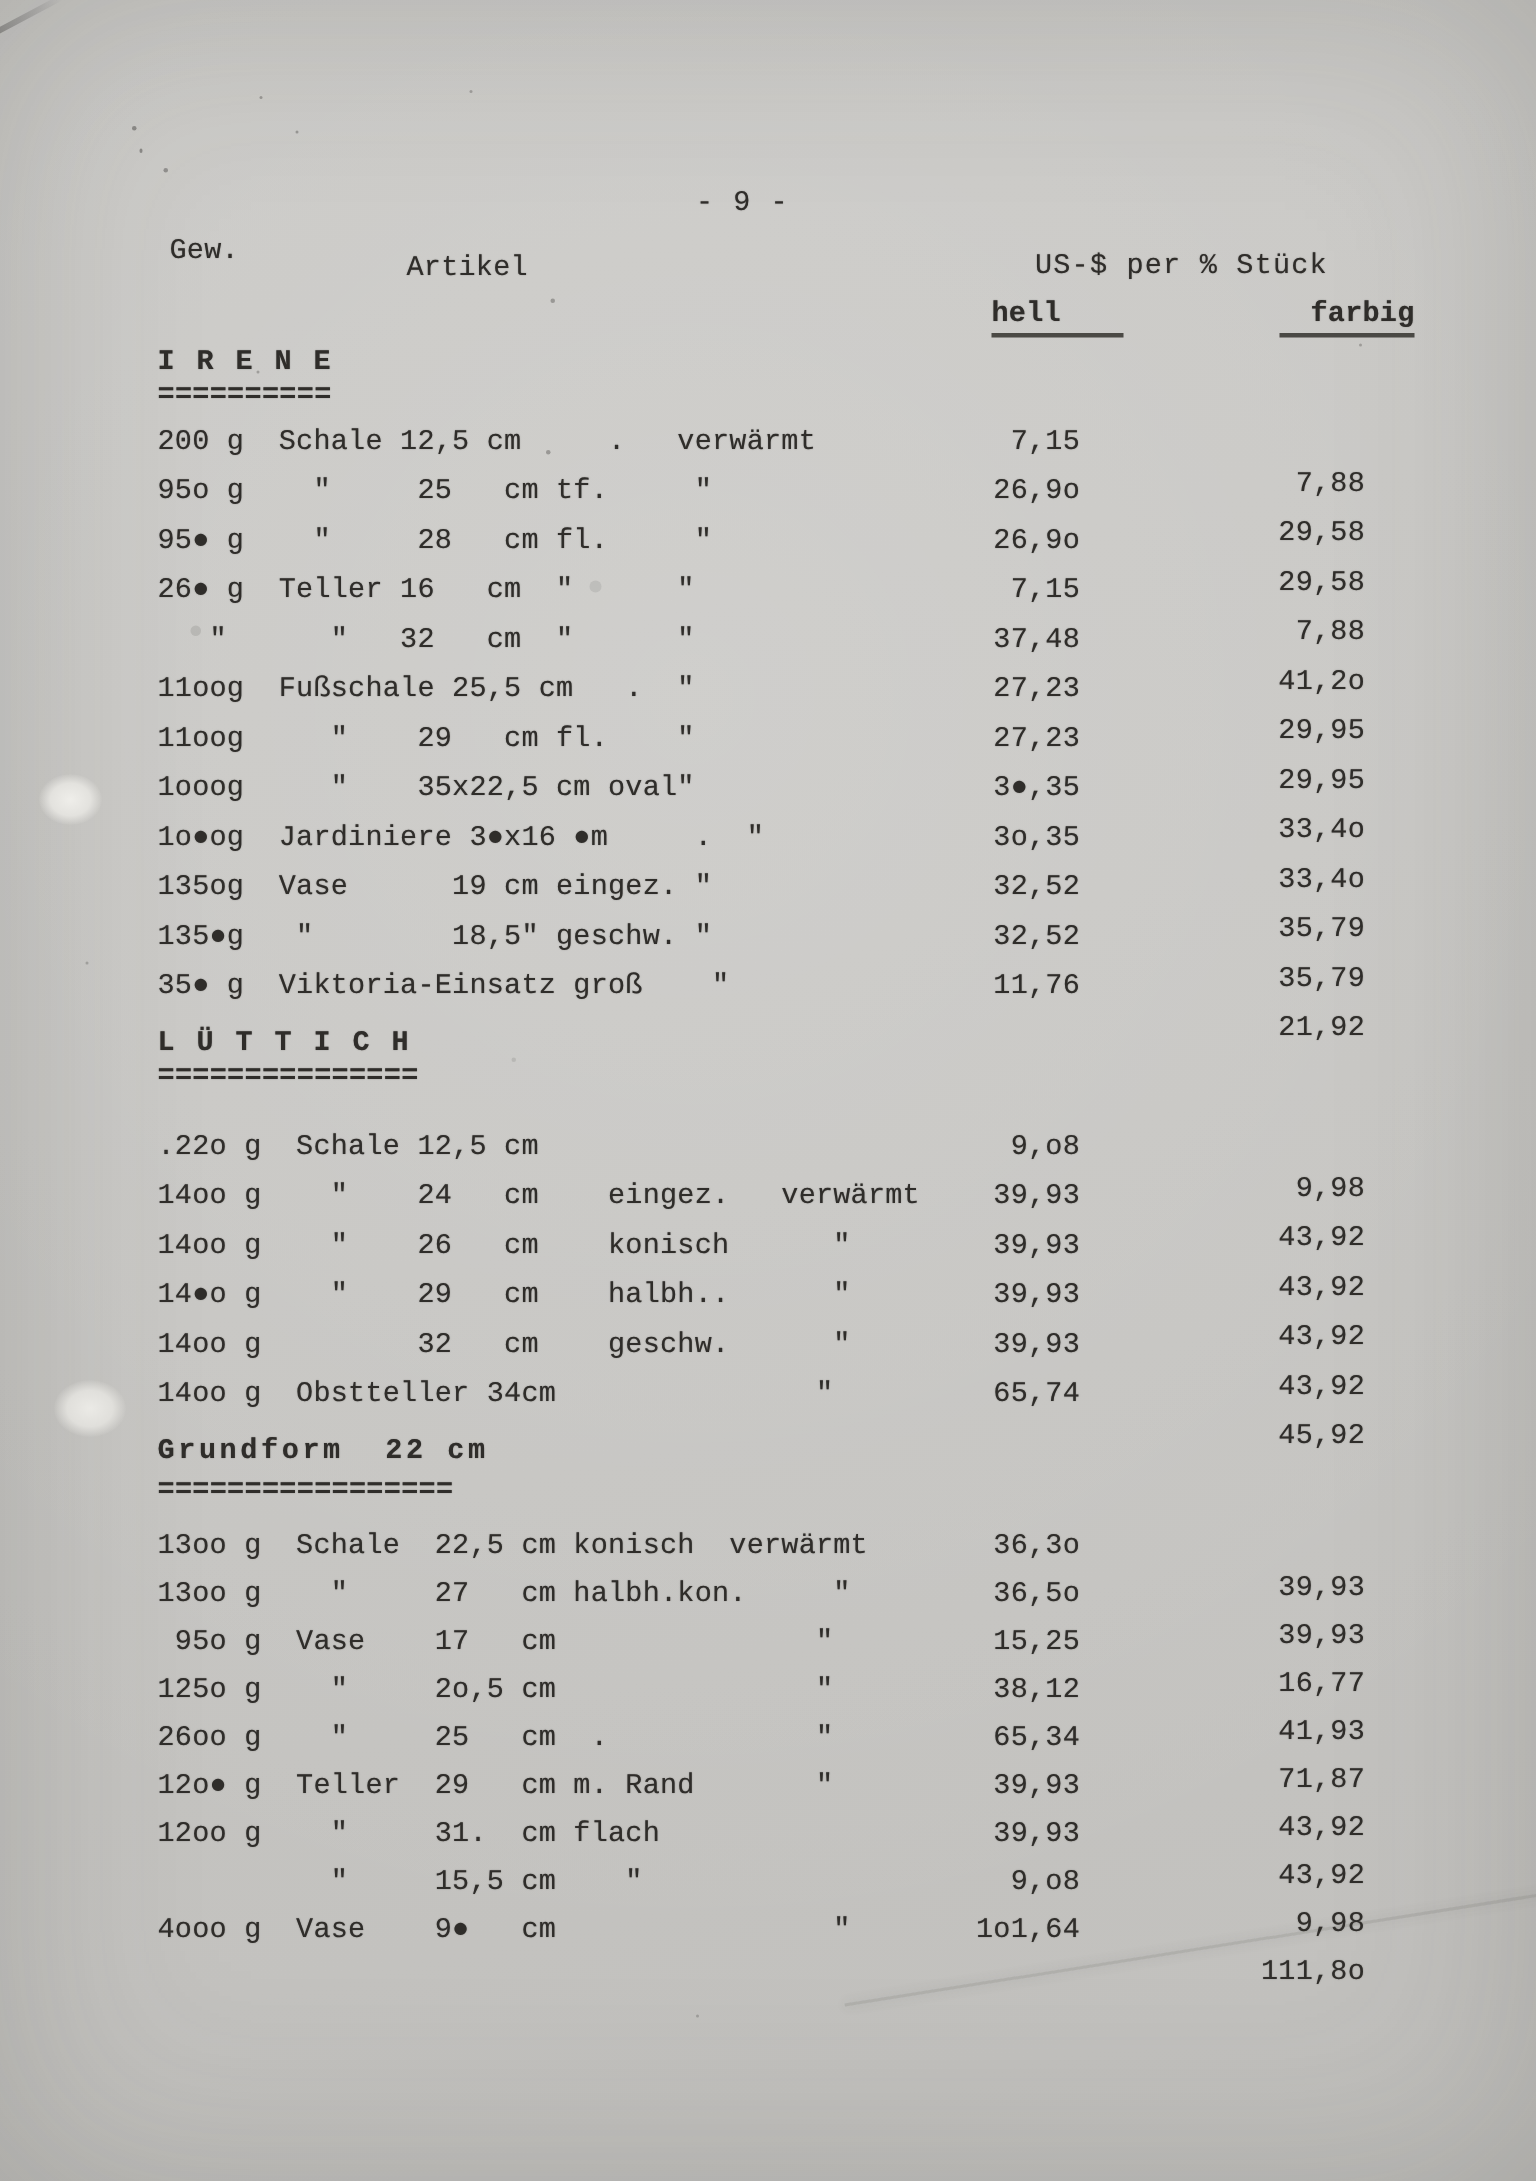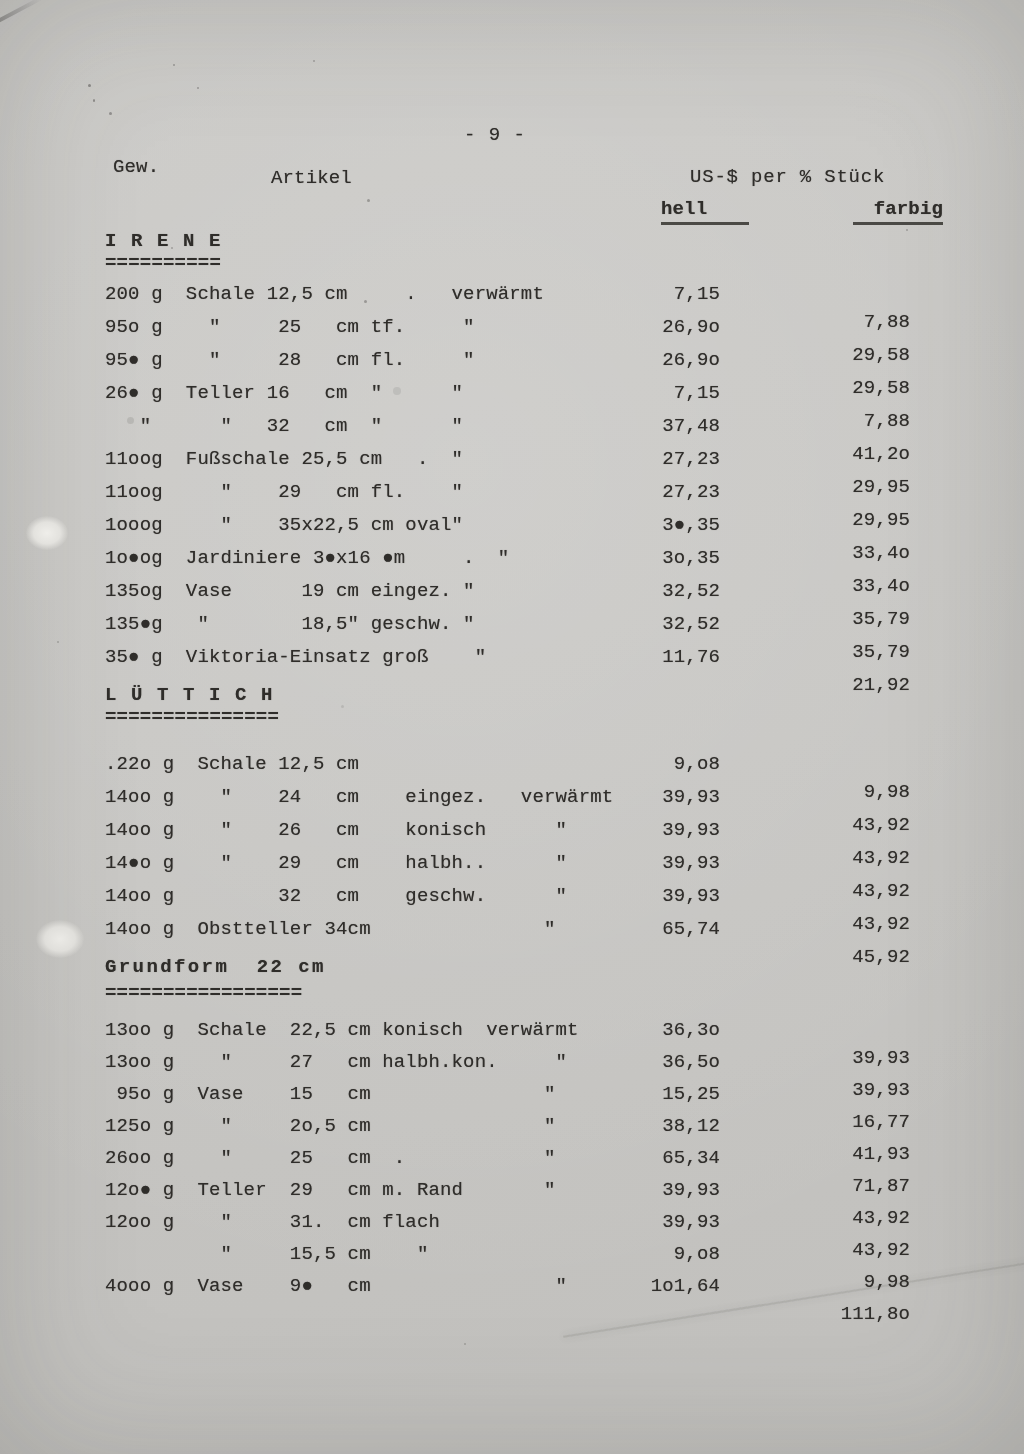--- a/index.html
+++ b/index.html
@@ -218,21 +218,21 @@
           <div class="ink left">13oo g  Schale  22,5 cm konisch  verwärmt</div>
           <div class="ink hell">36,3o</div>
           <div class="ink farbig">39,93</div>
         </div>
         <div class="row">
           <div class="ink left">13oo g    "     27   cm halbh.kon.     "</div>
           <div class="ink hell">36,5o</div>
           <div class="ink farbig">39,93</div>
         </div>
         <div class="row">
-          <div class="ink left"> 95o g  Vase    15   cm               "</div>
+          <div class="ink left"> 95o g  Vase    17   cm               "</div>
           <div class="ink hell">15,25</div>
           <div class="ink farbig">16,77</div>
         </div>
         <div class="row">
           <div class="ink left">125o g    "     2o,5 cm               "</div>
           <div class="ink hell">38,12</div>
           <div class="ink farbig">41,93</div>
         </div>
         <div class="row">
           <div class="ink left">26oo g    "     25   cm  .            "</div>

